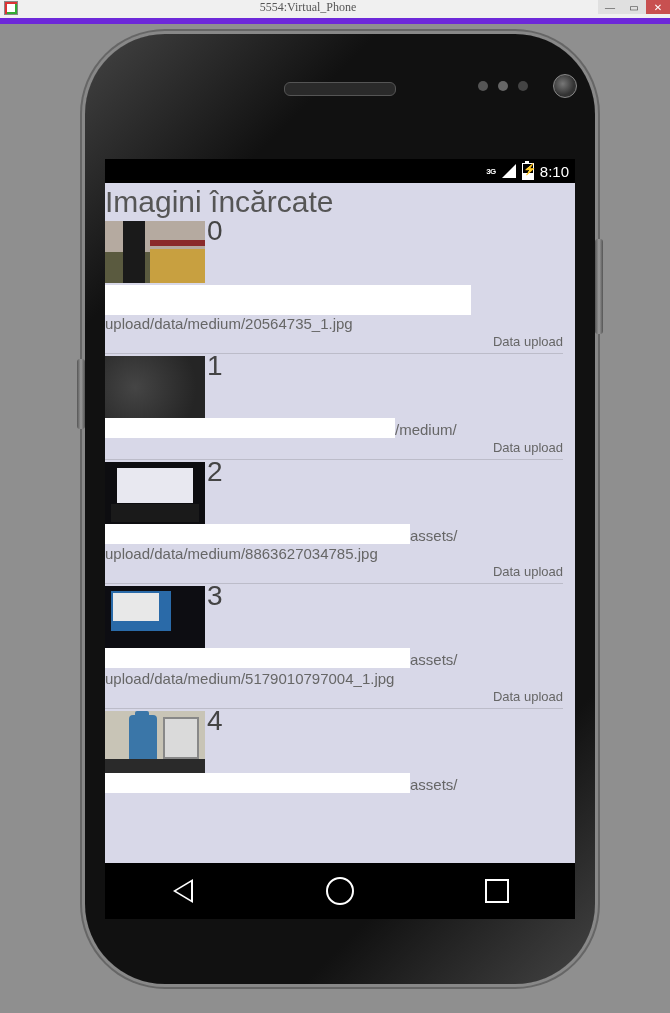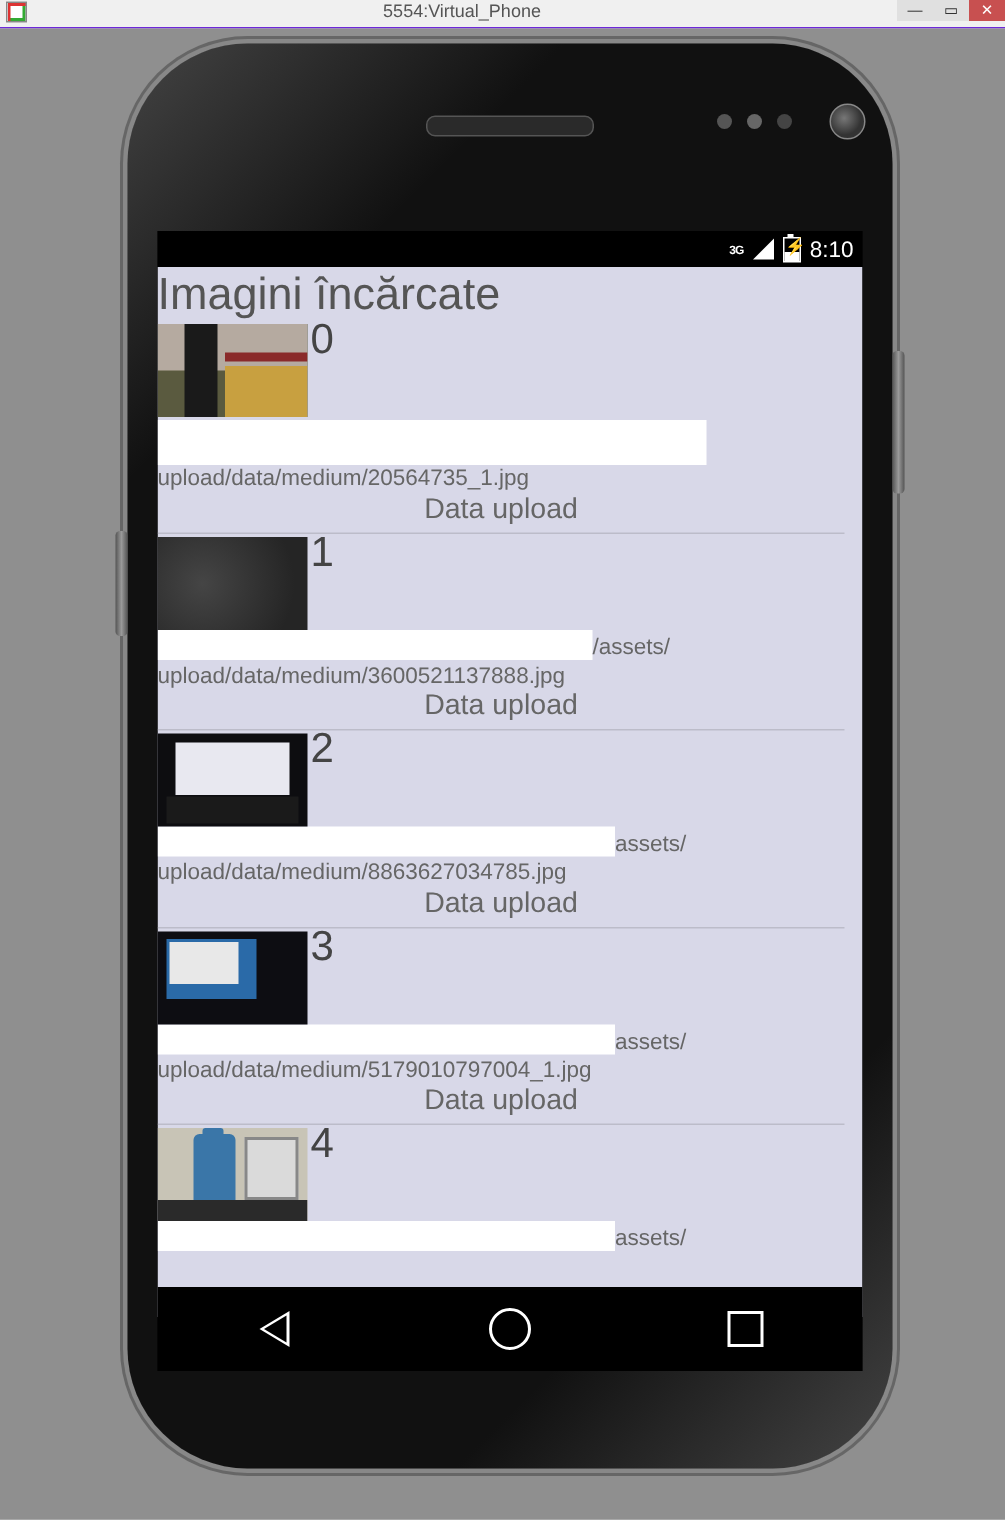--- a/index.html
+++ b/index.html
@@ -8,25 +8,26 @@
     width: 670px;
     height: 1013px;
     overflow: hidden;
     font-family: Arial, Helvetica, sans-serif;
     background: #ffffff;
   }
   
   .host-titlebar {
     height: 18px;
     background: #f0f0f0;
-    border-bottom: 1px solid #6d28d9;
+    border-bottom: 6px solid #6d28d9;
     font-size: 12px;
     color: #555;
     display: flex;
     align-items: flex-start;
+    font-family: Liberation Serif, serif;
   }
   .host-titlebar .host-icon {
     width: 12px; height: 12px;
     margin-left: 4px; margin-top: 1px;
     background: #fff;
     border: 1px solid #888;
     box-shadow: inset 2px 2px 0 #d33, inset -2px -2px 0 #3a3;
   }
   .host-titlebar .host-title {
     flex: 0 0 auto;
@@ -184,23 +185,23 @@
     line-height: 1.25;
     word-break: break-all;
   }
   .path .redact-inline {
     display: inline-block;
     background: #fff;
     height: 20px;
     vertical-align: text-bottom;
   }
   .right-tag {
-    font-size: 19px;
+    font-size: 13px;
     color: #666;
-    text-align: center;
+    text-align: right;
   }
   .item-sep {
     border: none;
     border-top: 1px solid #bcbcc9;
     margin: 2px 0;
   }
   .last-item { position: relative; }
 
   
   .thumb0 { background: #5a5a3f; }
@@ -352,22 +353,21 @@
             <div class="right-tag">Data upload</div>
           </div>
           <hr class="item-sep">
 
           <div class="item">
             <div class="item-top">
               <div class="thumb thumb1"></div>
               <div class="idx">1</div>
             </div>
             <div class="path">
-              <span class="redact-inline" style="width:290px"></span><span>/assets/</span><br>
-              <span>upload/data/medium/3600521137888.jpg</span>
+              <span class="redact-inline" style="width:290px"></span><span>/medium/</span><br>
             </div>
             <div class="right-tag">Data upload</div>
           </div>
           <hr class="item-sep">
 
           <div class="item">
             <div class="item-top">
               <div class="thumb thumb2">
                   <div class="kbd"></div>
                 </div>

